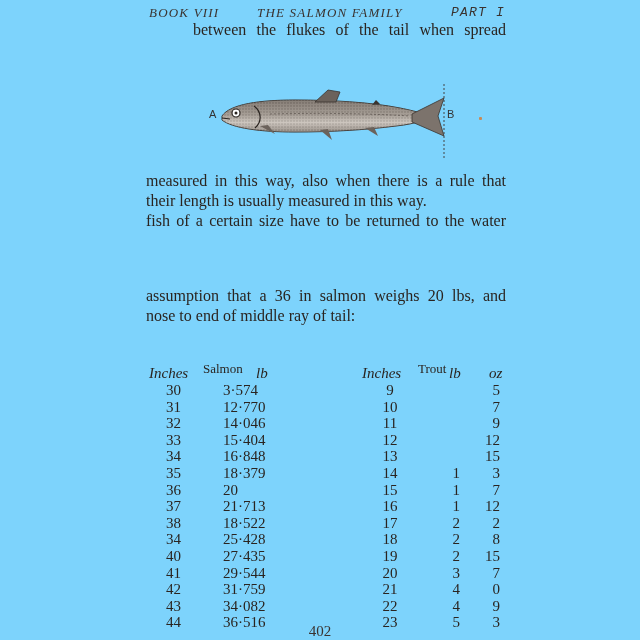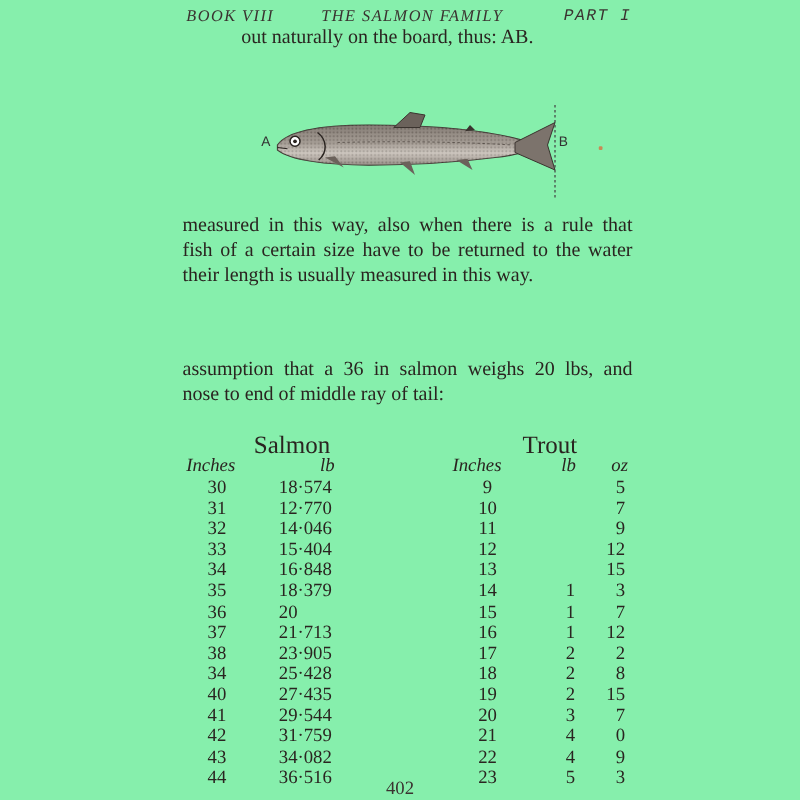--- a/index.html
+++ b/index.html
@@ -4,21 +4,21 @@
   <style>
     html, body {
       margin: 0; padding: 0;
       width: 640px; height: 640px;
       background: #ffffff;
       overflow: hidden;
     }
     .page {
       position: relative;
       width: 640px; height: 640px;
-      background: #86efac;
+      background: #7dd3fc;
       font-family: "DejaVu Serif", "Liberation Serif", serif;
       color: #2a2420;
     }
     .running-head {
       position: absolute;
       top: 5px; left: 149px; width: 356px;
       font-family: "Liberation Serif", serif;
       font-style: italic;
       font-size: 13px;
       letter-spacing: 1.2px;
@@ -73,22 +73,22 @@
       width: 3px; height: 3px; background: #c98a55; border-radius: 1px;
     }
 
     .table-wrap {
       position: absolute;
       left: 146px; top: 345px; width: 364px;
       font-family: "Liberation Serif", serif;
       color: #2a2420;
     }
     .grp {
-      position: absolute; top: 0;
-      font-size: 20px;
+      position: absolute; top: 16px;
+      font-size: 13px;
     }
     .grp-salmon { left: 57px; }
     .grp-trout { left: 272px; }
     .colhead {
       position: absolute; top: 20px;
       font-style: italic; font-size: 15px;
     }
     .ch-s-in { left: 3px; }
     .ch-s-lb { left: 110px; }
     .ch-t-in { left: 216px; }
@@ -122,21 +122,21 @@
 
 <div class="page">
 
   <div class="running-head">
     <span class="rh-left">BOOK VIII</span>
     <span class="rh-center">THE SALMON FAMILY</span>
     <span class="rh-right">PART I</span>
   </div>
 
   <div class="para p1">
-    <span class="ln last">out naturally on the board, thus: AB.</span>
+    <span class="ln">between the flukes of the tail when spread</span>
   </div>
 
   <div class="figure">
     <svg width="260" height="85" viewBox="0 0 260 85">
       <defs>
         <pattern id="hatch" width="3" height="3" patternUnits="userSpaceOnUse">
           <rect width="3" height="3" fill="#b8b0a8"></rect>
           <circle cx="1" cy="1" r="0.8" fill="#5a524c"></circle>
         </pattern>
         <linearGradient id="belly" x1="0" y1="0" x2="0" y2="1">
@@ -170,22 +170,22 @@
       <line x1="244" y1="6" x2="244" y2="82" stroke="#444" stroke-width="1" stroke-dasharray="2,2"></line>
     </svg>
     <span class="label-a">A</span>
     <span class="label-b">B</span>
   </div>
 
   <div class="stray-mark"></div>
 
   <div class="para p2">
     <span class="ln">measured in this way, also when there is a rule that</span>
+    <span class="ln last">their length is usually measured in this way.</span>
     <span class="ln">fish of a certain size have to be returned to the water</span>
-    <span class="ln last">their length is usually measured in this way.</span>
   </div>
 
 
   <div class="para p3">
     <span class="ln">assumption that a 36 in salmon weighs 20 lbs, and</span>
     <span class="ln last">nose to end of middle ray of tail:</span>
   </div>
 
   <div class="table-wrap">
     <span class="grp grp-salmon">Salmon</span>
@@ -193,21 +193,21 @@
 
     <span class="colhead ch-s-in">Inches</span>
     <span class="colhead ch-s-lb">lb</span>
     <span class="colhead ch-t-in">Inches</span>
     <span class="colhead ch-t-lb">lb</span>
     <span class="colhead ch-t-oz">oz</span>
 
     <div class="rows">
       <div class="row">
           <span class="c-s-in">30</span>
-          <span class="c-s-lb">18·574</span>
+          <span class="c-s-lb">3·574</span>
           <span class="c-t-in">9</span>
           <span class="c-t-lb"></span>
           <span class="c-t-oz">5</span>
         </div>
       <div class="row">
           <span class="c-s-in">31</span>
           <span class="c-s-lb">12·770</span>
           <span class="c-t-in">10</span>
           <span class="c-t-lb"></span>
           <span class="c-t-oz">7</span>
@@ -249,21 +249,21 @@
         </div>
       <div class="row">
           <span class="c-s-in">37</span>
           <span class="c-s-lb">21·713</span>
           <span class="c-t-in">16</span>
           <span class="c-t-lb">1</span>
           <span class="c-t-oz">12</span>
         </div>
       <div class="row">
           <span class="c-s-in">38</span>
-          <span class="c-s-lb">23·905</span>
+          <span class="c-s-lb">18·522</span>
           <span class="c-t-in">17</span>
           <span class="c-t-lb">2</span>
           <span class="c-t-oz">2</span>
         </div>
       <div class="row">
           <span class="c-s-in">34</span>
           <span class="c-s-lb">25·428</span>
           <span class="c-t-in">18</span>
           <span class="c-t-lb">2</span>
           <span class="c-t-oz">8</span>

